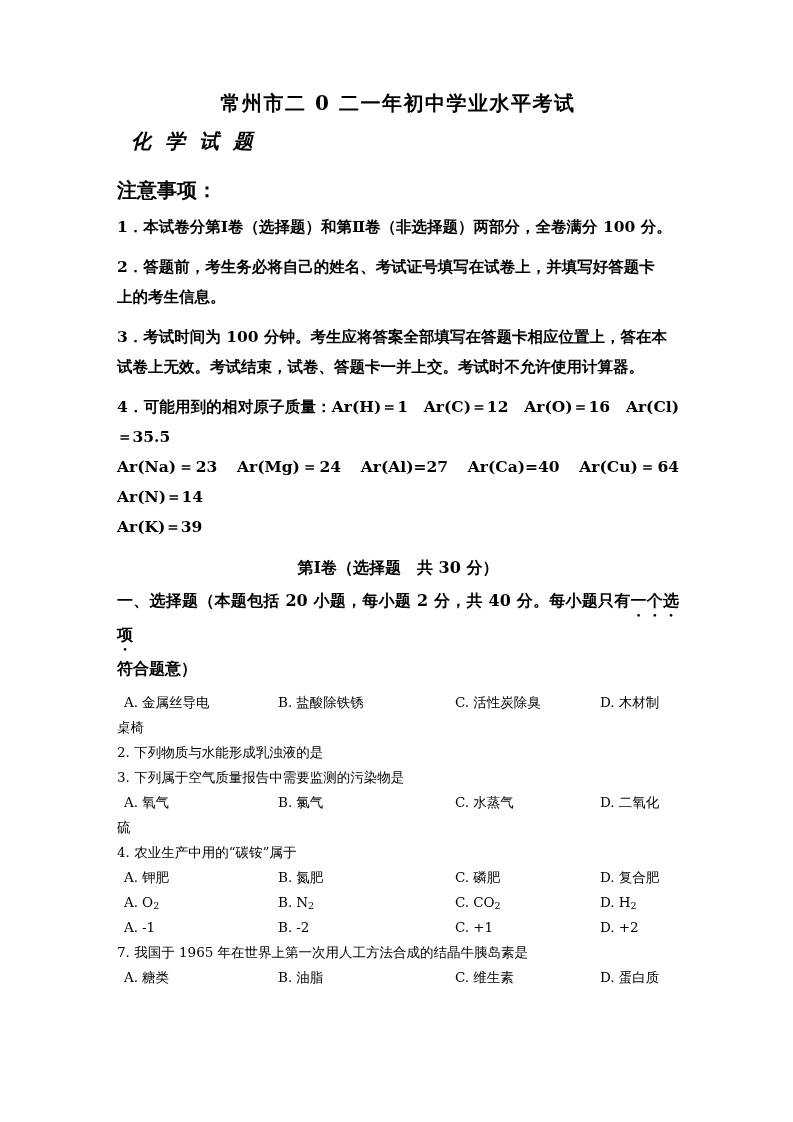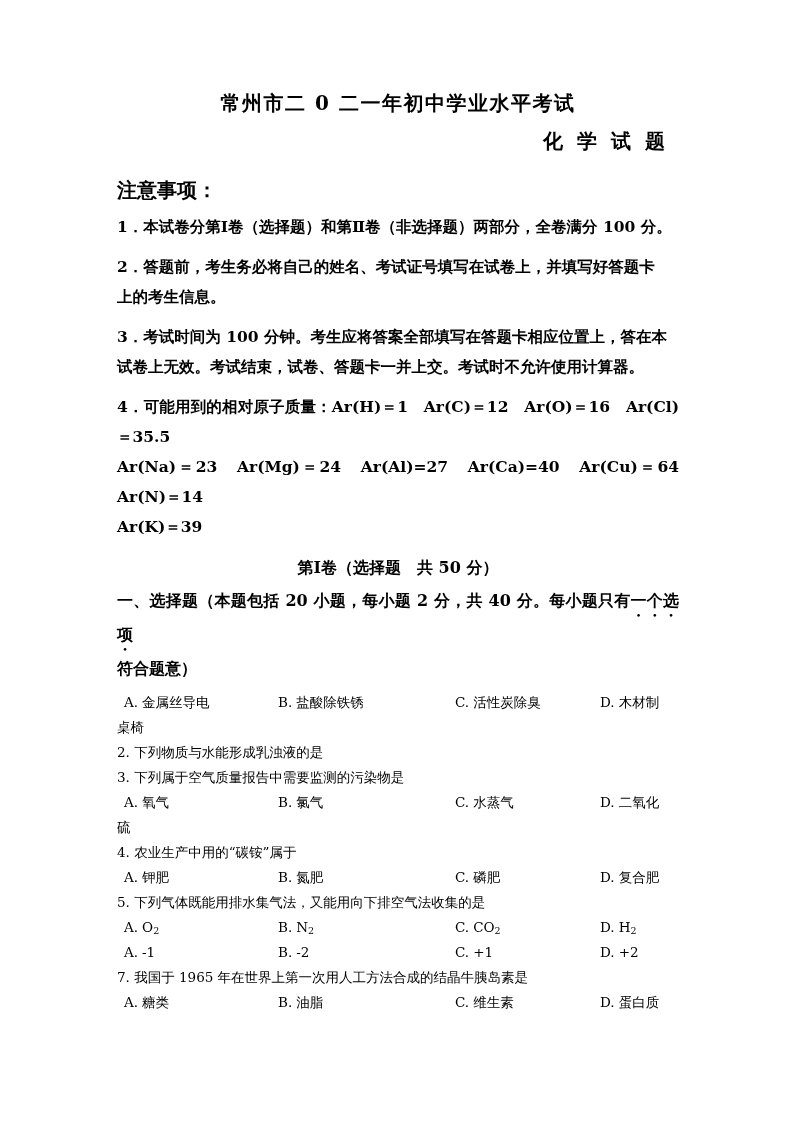--- a/index.html
+++ b/index.html
@@ -33,27 +33,28 @@
   .doc-title {
     text-align: center;
     font-weight: bold;
     font-size: 20px;
     line-height: 30px;
     letter-spacing: 1.5px;
     margin: 0 0 8px 0;
     white-space: nowrap;
   }
   .doc-subtitle {
-    text-align: right;
+    text-align: left;
     font-weight: bold;
     font-size: 20px;
     line-height: 30px;
     letter-spacing: 14px;
     text-indent: 14px;
     margin: 0 0 22px 0;
+    font-style: italic;
   }
 
   
   .notice-heading {
     font-weight: bold;
     font-size: 20px;
     line-height: 24px;
     margin: 0 0 10px 0;
   }
   .notice-item {
@@ -144,21 +145,21 @@
 
     <div class="notice-item gap-lg">1．本试卷分第Ⅰ卷（选择题）和第Ⅱ卷（非选择题）两部分，全卷满分 100 分。</div>
     <div class="notice-item tight">2．答题前，考生务必将自己的姓名、考试证号填写在试卷上，并填写好答题卡</div>
     <div class="notice-item">上的考生信息。</div>
     <div class="notice-item tight">3．考试时间为 100 分钟。考生应将答案全部填写在答题卡相应位置上，答在本</div>
     <div class="notice-item">试卷上无效。考试结束，试卷、答题卡一并上交。考试时不允许使用计算器。</div>
     <div class="notice-item tight">4．可能用到的相对原子质量：Ar(H)＝1　Ar(C)＝12　Ar(O)＝16　Ar(Cl)＝35.5</div>
     <div class="notice-item tight">Ar(Na)＝23　Ar(Mg)＝24　Ar(Al)=27　Ar(Ca)=40　Ar(Cu)＝64　Ar(N)＝14</div>
     <div class="notice-item">Ar(K)＝39</div>
 
-    <div class="section-head">第Ⅰ卷（选择题　共 50 分）</div>
+    <div class="section-head">第Ⅰ卷（选择题　共 30 分）</div>
 
     <div class="subsection-head"><span>一、选择题（本题包括 20 小题，每小题 2 分，共 40 分。每小题只有</span><span class="emph-dots">一个选项</span><br><span>符合题意）</span></div>
 
     <div class="question">
       <div class="q-options">
         <span class="opt opt-a"><span class="opt-letter">A.</span><span>金属丝导电</span></span>
         <span class="opt opt-b"><span class="opt-letter">B.</span><span>盐酸除铁锈</span></span>
         <span class="opt opt-c"><span class="opt-letter">C.</span><span>活性炭除臭</span></span>
         <span class="opt opt-d"><span class="opt-letter">D.</span><span>木材制</span></span>
       </div>
@@ -184,21 +185,20 @@
       <div class="q-stem">4. 农业生产中用的“碳铵”属于</div>
       <div class="q-options">
         <span class="opt opt-a"><span class="opt-letter">A.</span><span>钾肥</span></span>
         <span class="opt opt-b"><span class="opt-letter">B.</span><span>氮肥</span></span>
         <span class="opt opt-c"><span class="opt-letter">C.</span><span>磷肥</span></span>
         <span class="opt opt-d"><span class="opt-letter">D.</span><span>复合肥</span></span>
       </div>
     </div>
 
     <div class="question">
-      <div class="q-stem">5. 下列气体既能用排水集气法，又能用向下排空气法收集的是</div>
       <div class="q-options">
         <span class="opt opt-a"><span class="opt-letter">A.</span><span class="formula">O</span><sub>2</sub></span>
         <span class="opt opt-b"><span class="opt-letter">B.</span><span class="formula">N</span><sub>2</sub></span>
         <span class="opt opt-c"><span class="opt-letter">C.</span><span class="formula">CO</span><sub>2</sub></span>
         <span class="opt opt-d"><span class="opt-letter">D.</span><span class="formula">H</span><sub>2</sub></span>
       </div>
     </div>
 
     <div class="question">
       <div class="q-options">

